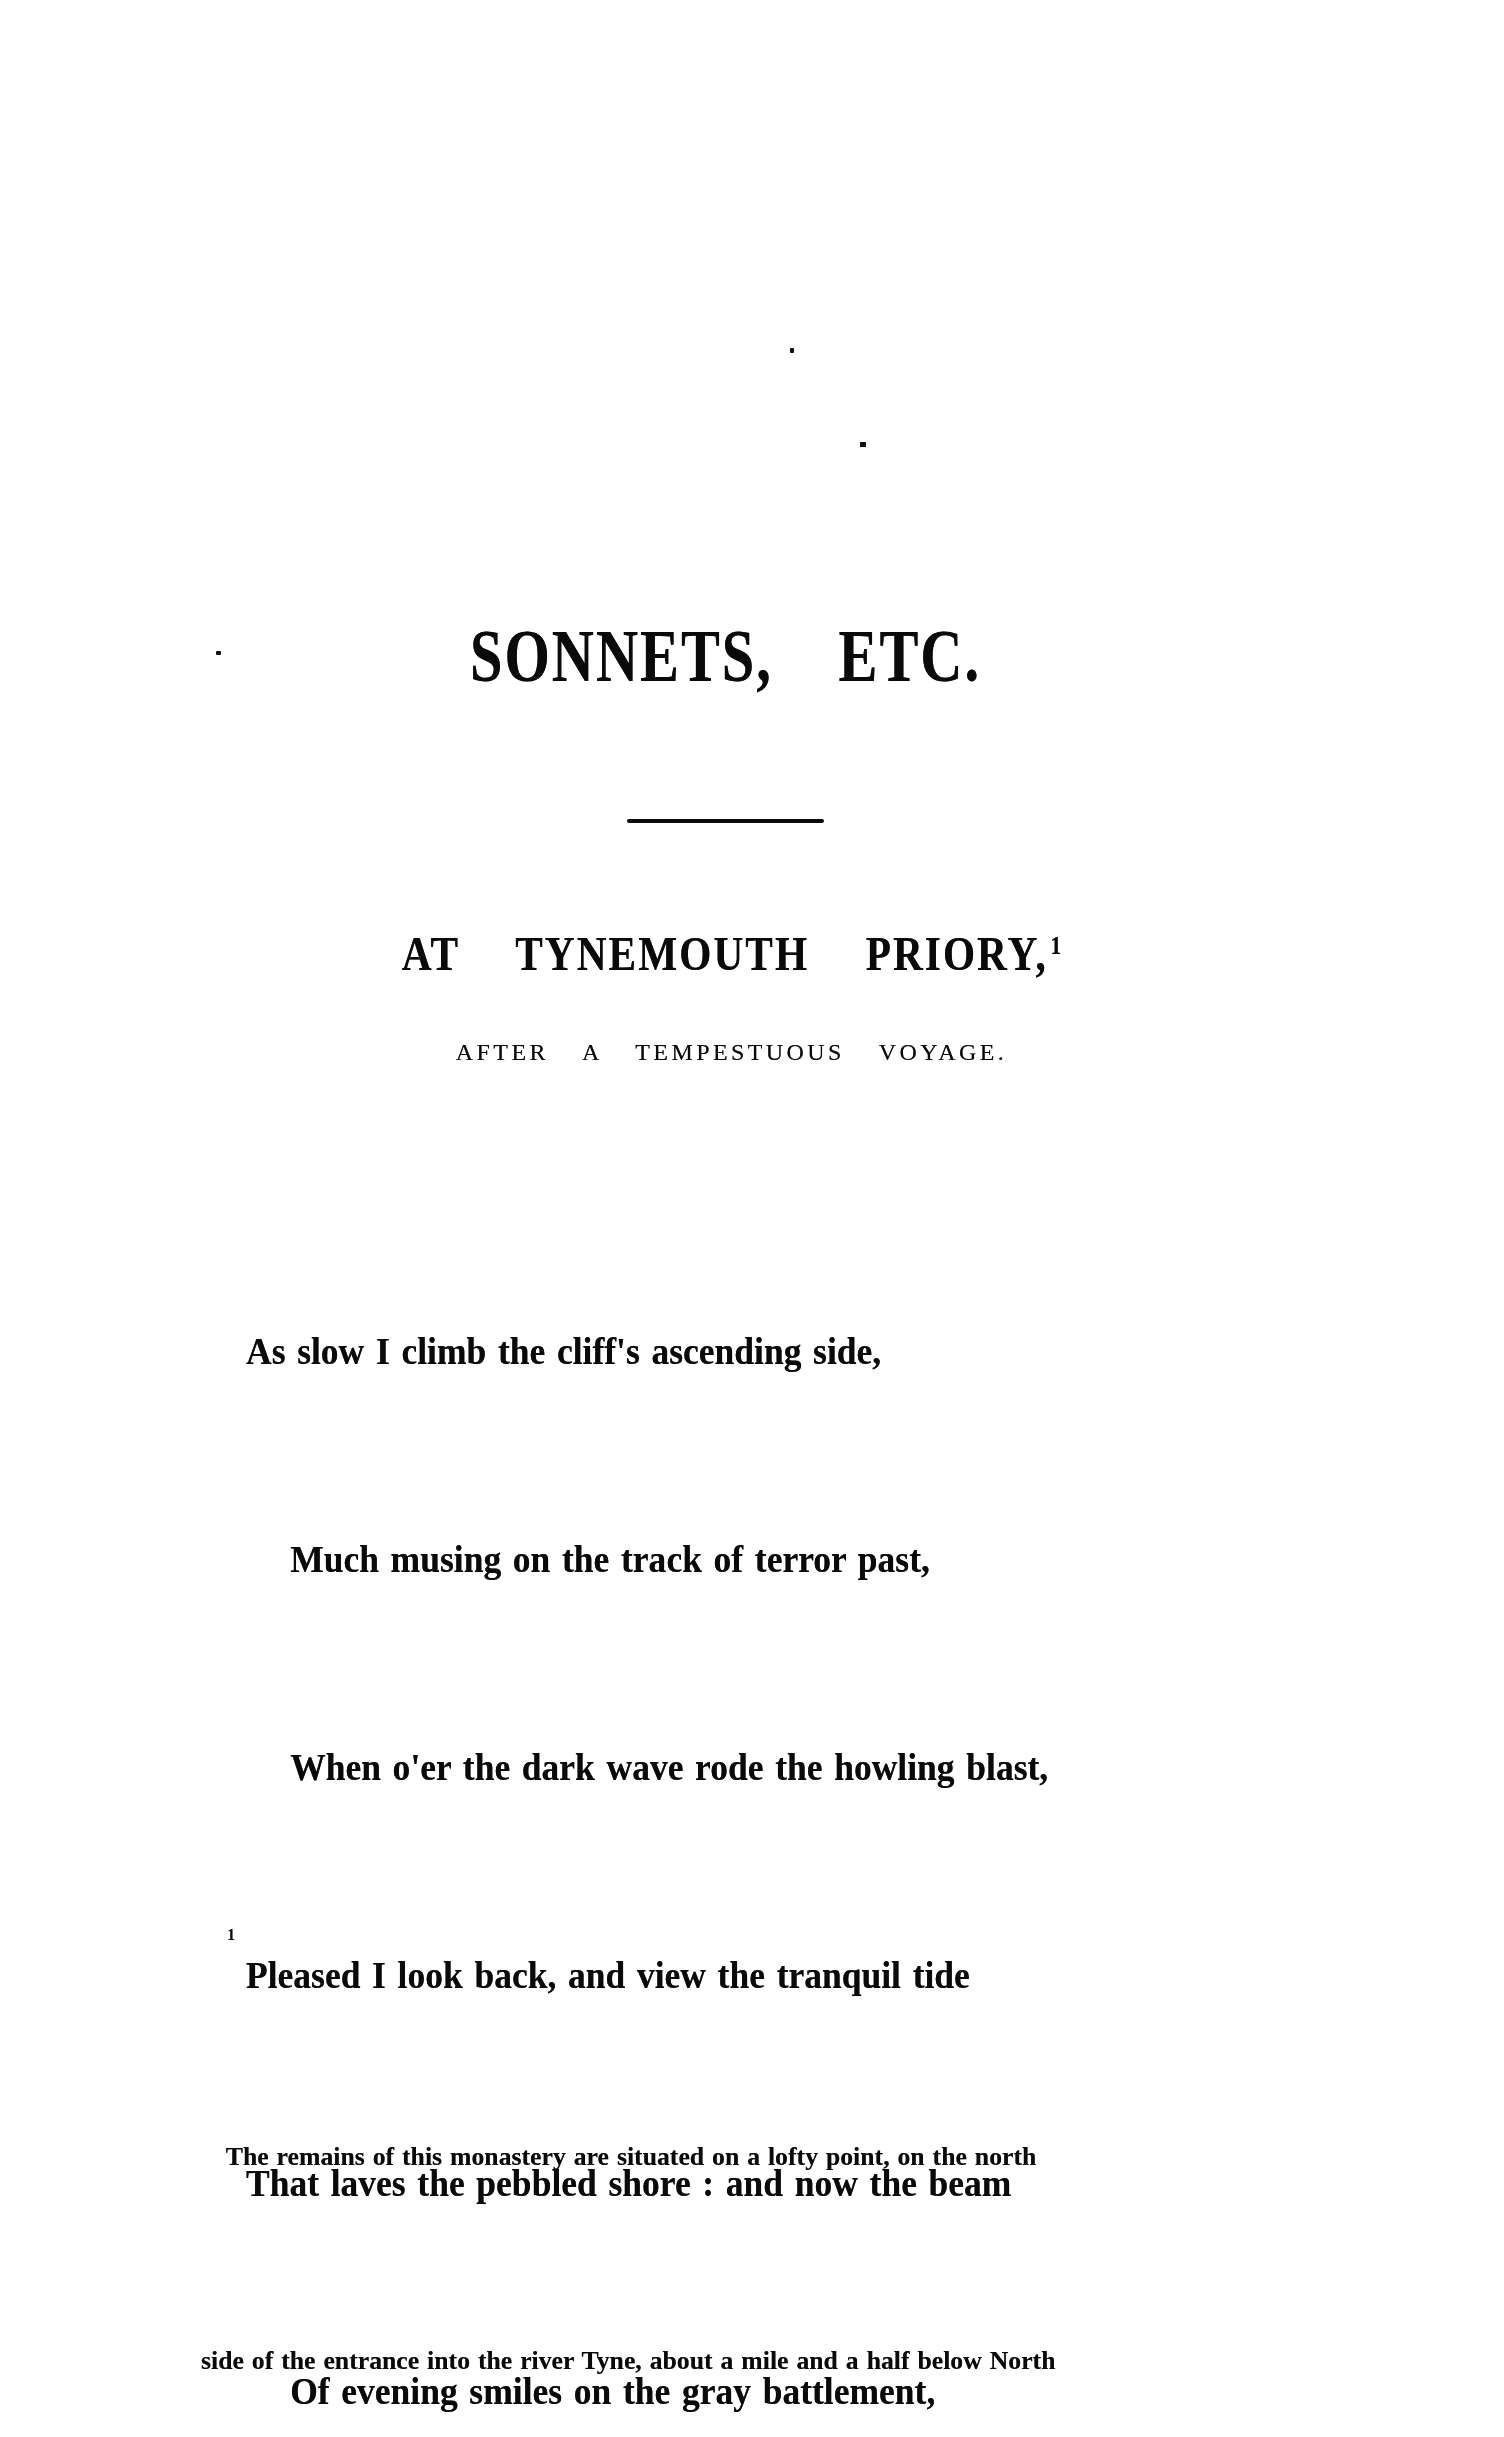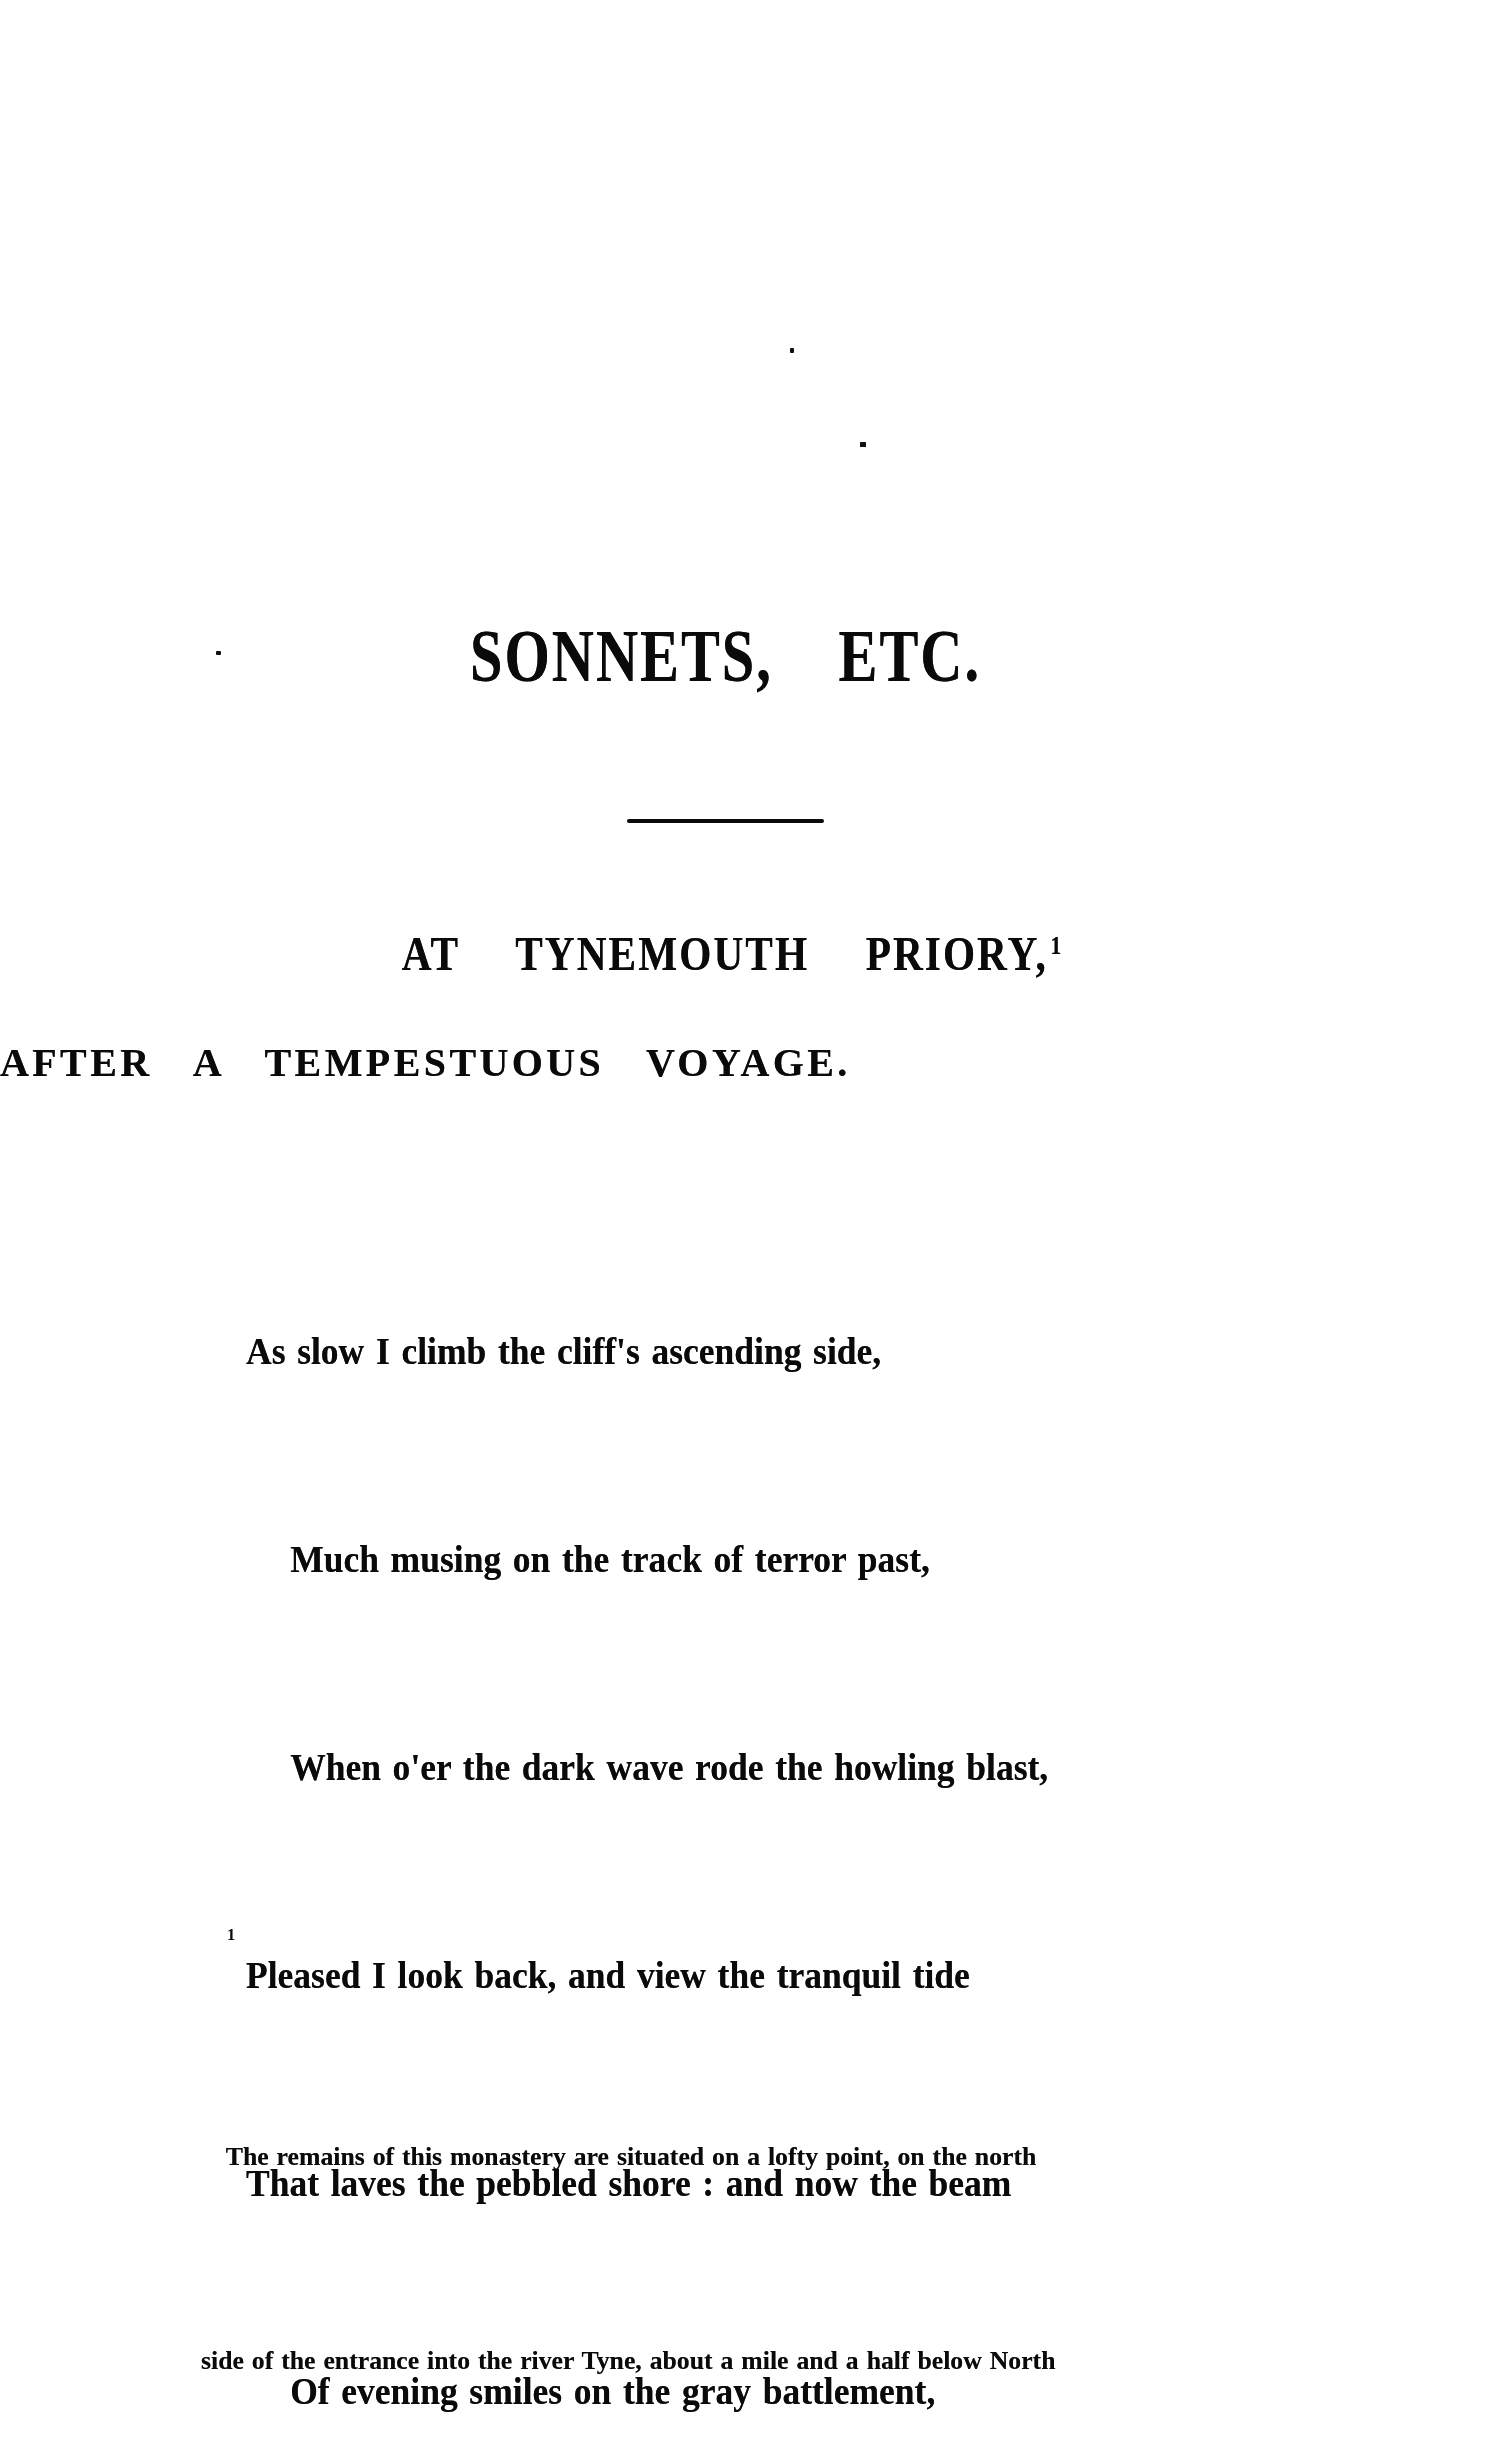--- a/index.html
+++ b/index.html
@@ -73,22 +73,23 @@
     vertical-align: 58%;
     letter-spacing: 0;
     margin-left: 2.9px;
   }
 
   .poem-subtitle {
     position: absolute;
     top: 1039px;
     left: 0;
     width: 1463px;
-    font-size: 40px;
-    font-weight: bold;
+    text-align: center;
+    font-size: 24px;
+    font-weight: normal;
     letter-spacing: 3.4px;
     word-spacing: 7.8px;
     white-space: pre;
     text-shadow: 0 0 0.5px rgba(0,0,0,0.6);
   }
 
   .poem-body {
     position: absolute;
     left: 246px;
     top: 1118px;

